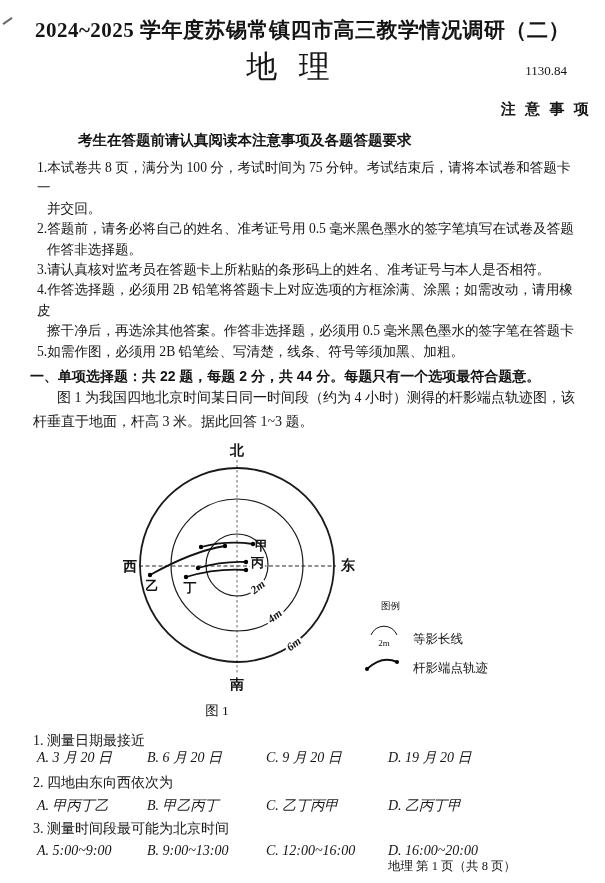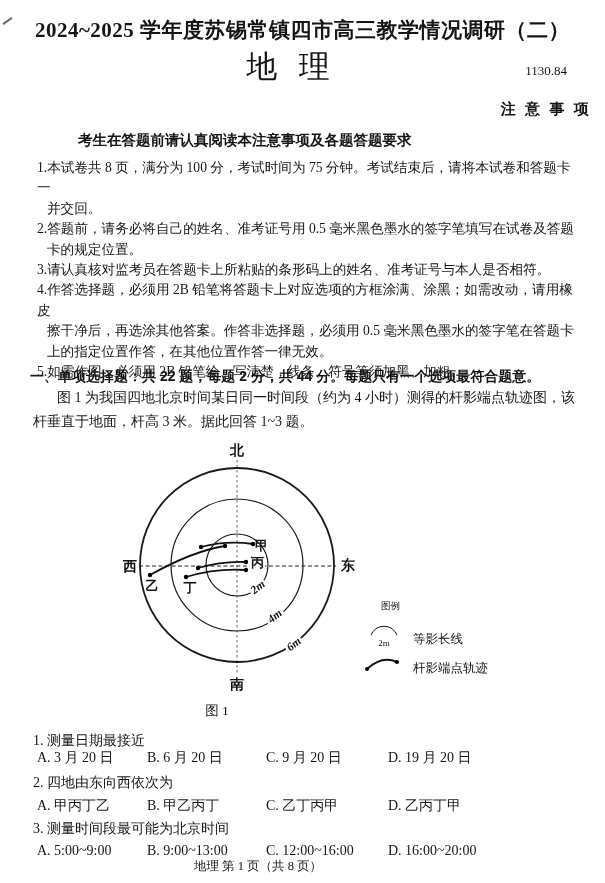--- a/index.html
+++ b/index.html
@@ -55,26 +55,26 @@
   }
   .intro-line1 { top:389px; left:57px; font-size:14px; white-space:nowrap; }
   .intro-line2 { top:413px; left:33px; font-size:14px; white-space:nowrap; }
 
   .figure-svg { left:100px; top:438px; width:400px; height:282px; }
 
   .q { left:33px; font-size:14px; white-space:nowrap; }
   .q1 { top:732px; } .q2 { top:774px; } .q3 { top:820px; }
   .opts { left:0; width:605px; height:18px; font-size:14px; }
   .o1 { top:749px; } .o2 { top:797px;padding-left:28px; } .o3 { top:843px; }
-  .opt { position:absolute; white-space:nowrap; }
+  .opt { position:absolute; white-space:nowrap;font-style:italic; }
   .opt-a { left:37px; } .opt-b { left:147px; } .opt-c { left:266px; } .opt-d { left:388px; }
 
   .footer {
     top:858px; left:0; width:516px;
-    text-align:center; font-size:12.5px;
+    text-align:right; font-size:12.5px;
   }
 
   .scan-mark {
     top:20px; left:2px; width:11px; height:2px;
     background:#6a6a6a; transform:rotate(-35deg);
   }
 
   
   svg text {
     font-family:"Liberation Serif", serif;
@@ -102,25 +102,24 @@
   <div class="abs title">2024~2025 学年度苏锡常镇四市高三教学情况调研（二）</div>
   <div class="abs subject">地理</div>
   <div class="abs exam-date">1130.84</div>
   <div class="abs notice-heading">注意事项</div>
   <div class="abs notice-intro">考生在答题前请认真阅读本注意事项及各题答题要求</div>
 
   <div class="abs notices">
     <div>1.本试卷共 8 页，满分为 100 分，考试时间为 75 分钟。考试结束后，请将本试卷和答题卡一</div>
     <div class="ind">并交回。</div>
     <div>2.答题前，请务必将自己的姓名、准考证号用 0.5 毫米黑色墨水的签字笔填写在试卷及答题</div>
-    <div class="ind">卡的规定位置。</div>
+    <div class="ind">作答非选择题。</div>
     <div>3.请认真核对监考员在答题卡上所粘贴的条形码上的姓名、准考证号与本人是否相符。</div>
     <div>4.作答选择题，必须用 2B 铅笔将答题卡上对应选项的方框涂满、涂黑；如需改动，请用橡皮</div>
     <div class="ind">擦干净后，再选涂其他答案。作答非选择题，必须用 0.5 毫米黑色墨水的签字笔在答题卡</div>
-    <div class="ind">上的指定位置作答，在其他位置作答一律无效。</div>
     <div>5.如需作图，必须用 2B 铅笔绘、写清楚，线条、符号等须加黑、加粗。</div>
   </div>
 
   <div class="abs section-heading">一、单项选择题：共 22 题，每题 2 分，共 44 分。每题只有一个选项最符合题意。</div>
   <div class="abs intro-line1">图 1 为我国四地北京时间某日同一时间段（约为 4 小时）测得的杆影端点轨迹图，该</div>
   <div class="abs intro-line2">杆垂直于地面，杆高 3 米。据此回答 1~3 题。</div>
 
   <svg class="abs figure-svg" viewBox="0 0 400 282">
 
     <line x1="137" y1="22" x2="137" y2="237" stroke="#666" stroke-width="1" stroke-dasharray="2.5,2.5"></line>

